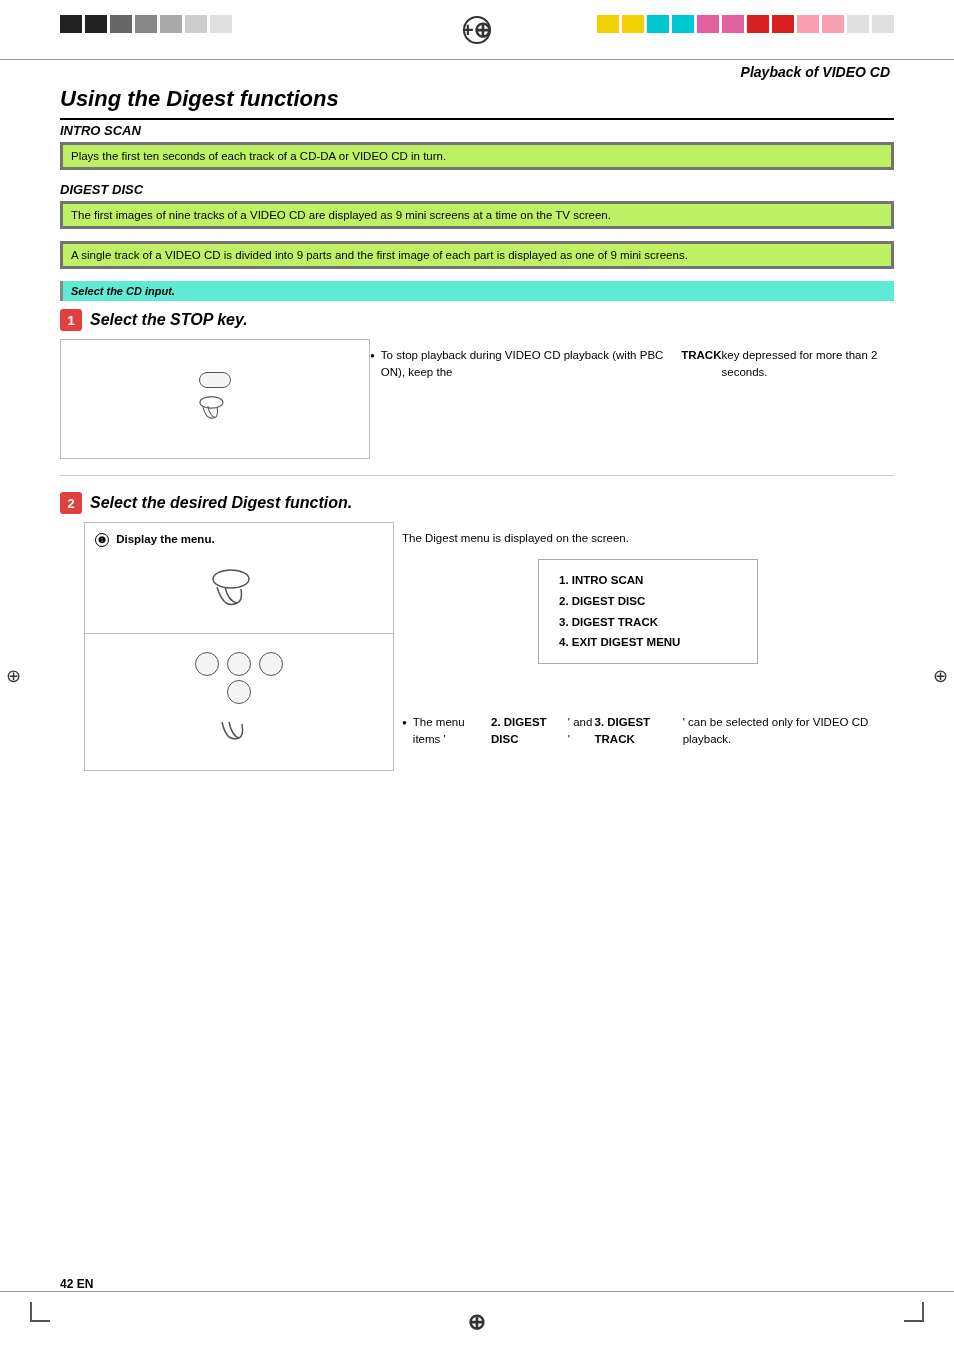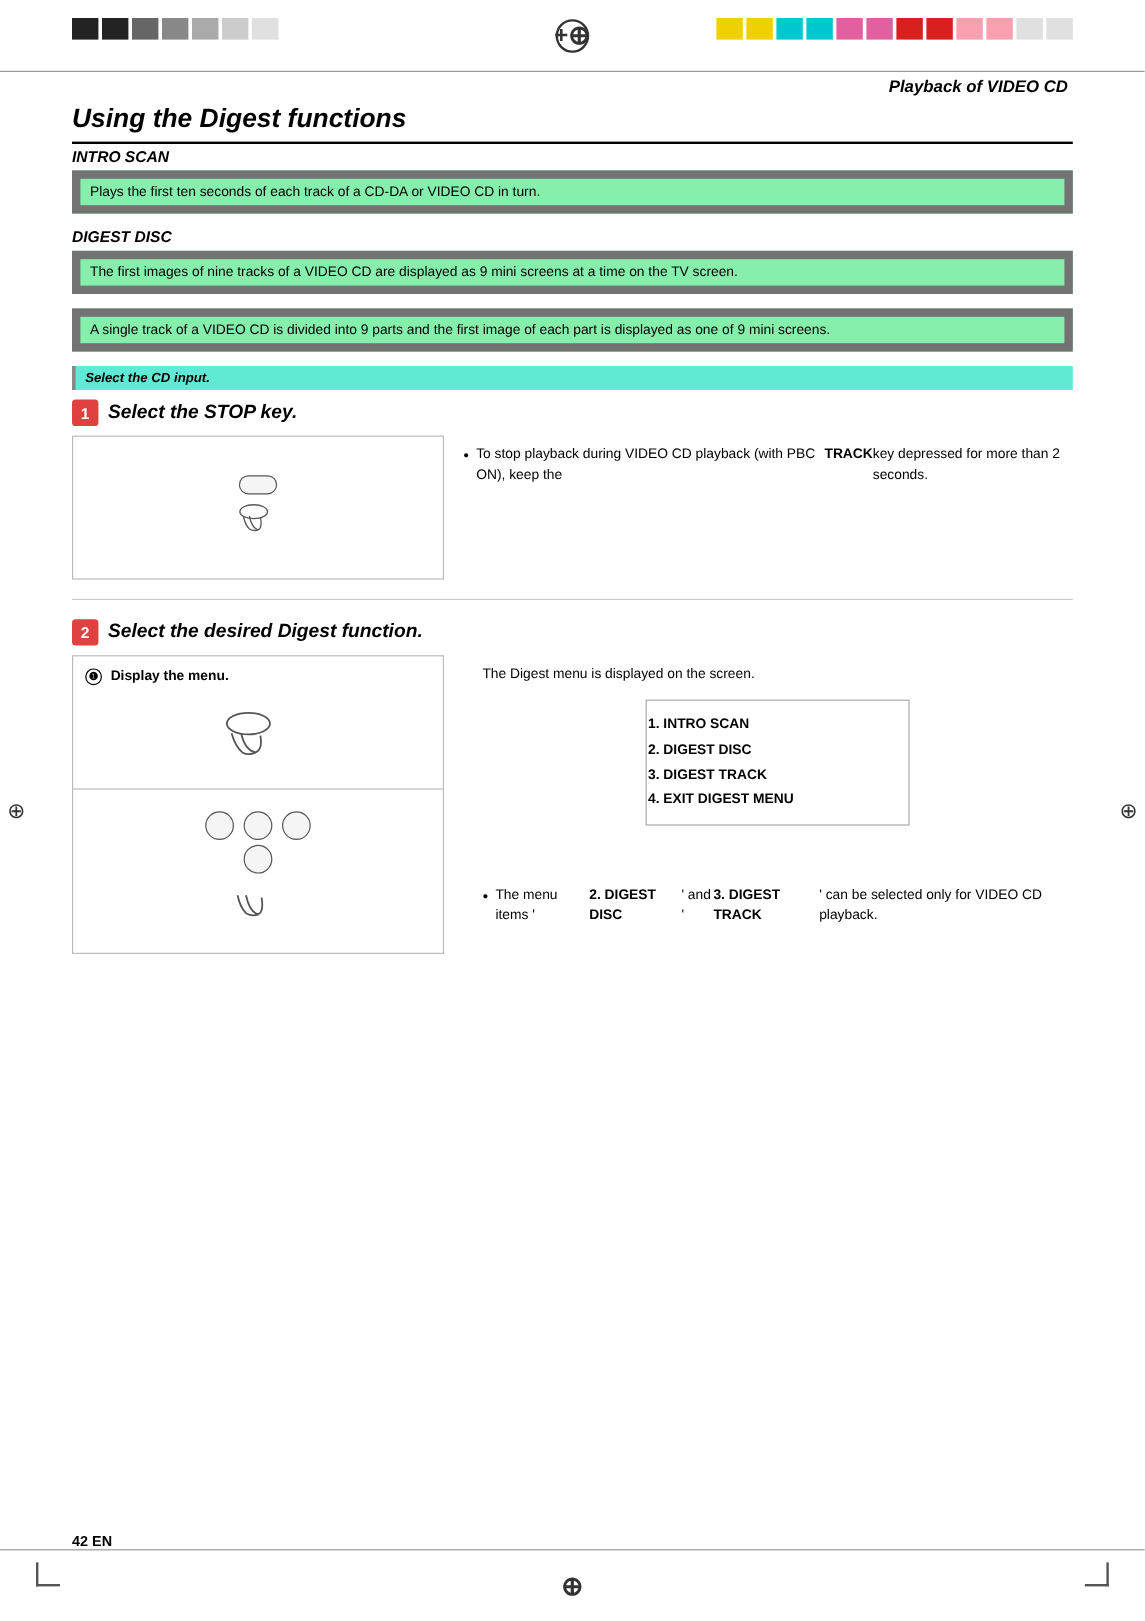--- a/index.html
+++ b/index.html
@@ -85,25 +85,25 @@
     }
 
     .sub-section-title {
       font-style: italic;
       font-weight: bold;
       font-size: 13px;
       margin-bottom: 4px;
     }
 
     .description-box {
-      border: 7px solid #737373;
+      border: 3px solid #737373;
       padding: 5px 8px;
       margin-bottom: 12px;
       font-size: 11.5px;
-      background: #86efac;
+      background: #bef264;
     }
 
     .select-cd-bar {
       background: #5eead4;
       padding: 4px 8px;
       font-style: italic;
       font-weight: bold;
       font-size: 11px;
       margin-bottom: 8px;
       border-left: 3px solid #888;
@@ -130,21 +130,20 @@
       flex-shrink: 0;
     }
     .step-title {
       font-style: italic;
       font-weight: bold;
       font-size: 16px;
     }
 
     .step-content {
       display: flex;
-      gap: 16px;
       margin-bottom: 16px;
       border-bottom: 1px solid #ccc;
       padding-bottom: 16px;
     }
 
     .step-left {
       flex: 0 0 310px;
       border: 1px solid #bbb;
       padding: 16px;
       display: flex;
@@ -186,22 +185,23 @@
       width: 32px;
       height: 16px;
       border: 1.5px solid #555;
       border-radius: 10px;
       background: #f5f5f5;
     }
 
     
     .step2-content {
       display: flex;
-      gap: 32px;
+      gap: 8px;
       margin-bottom: 16px;
+      margin-left: 24px;
     }
     .step2-left {
       flex: 0 0 310px;
       border: 1px solid #bbb;
       font-size: 11.5px;
     }
     .step2-left-top {
       padding: 10px;
       border-bottom: 1px solid #bbb;
     }
@@ -226,21 +226,21 @@
     }
     .step2-right {
       flex: 1;
       padding: 8px 0;
       font-size: 11.5px;
       line-height: 1.5;
     }
 
     .menu-box {
       border: 1px solid #aaa;
-      padding: 10px 1px;
+      padding: 10px 20px;
       font-size: 11.5px;
       font-weight: bold;
       line-height: 1.8;
       width: 220px;
       margin: 12px auto;
     }
 
     .icon-area {
       display: flex;
       justify-content: center;

